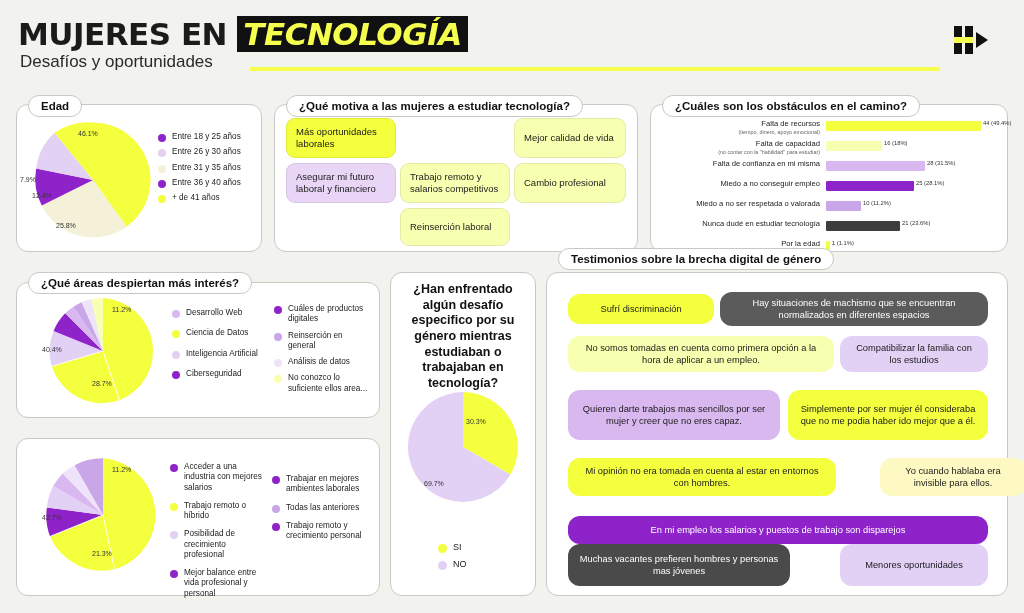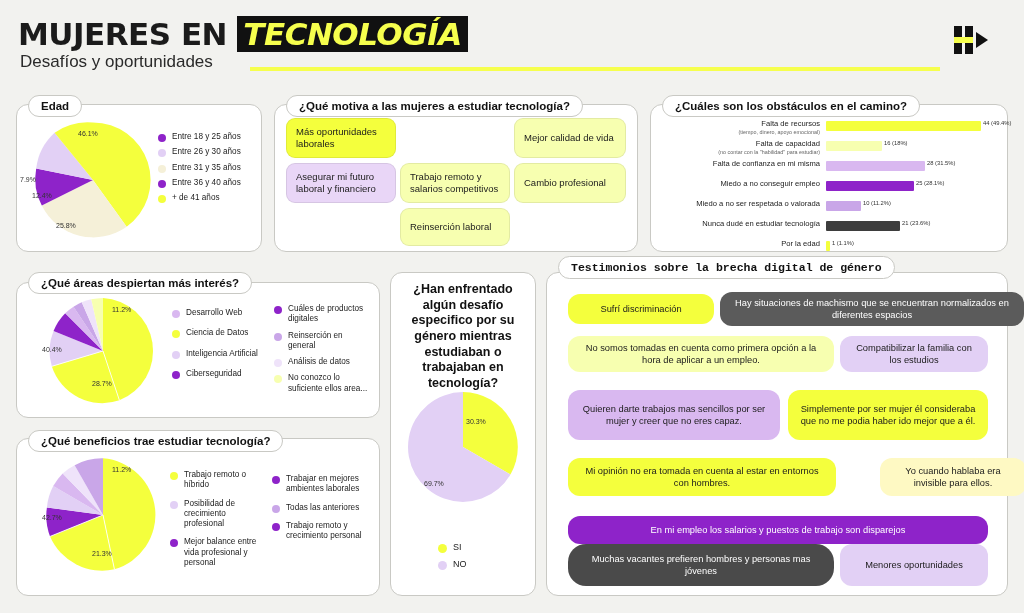--- a/index.html
+++ b/index.html
@@ -267,38 +267,41 @@
         <span class="legend-dot" style="background:#efe3fa"></span>
         <span class="legend-label">Análisis de datos</span>
       </div>
     <div class="legend-row" style="margin-top:6px">
         <span class="legend-dot" style="background:#f7ffb0"></span>
         <span class="legend-label">No conozco lo suficiente ellos area...</span>
       </div>
   </div>
 
   <div class="panel" style="left:16px; top:438px; width:364px; height:158px;"></div>
-  <div class="panel-title" style="left:28px; top:430px;">¿Qué beneficios trae estudiar tecnología?</div>
 
   <svg style="position:absolute; left:40px; top:452px;" width="126" height="126" viewBox="0 0 100 100">
     <path d="M50,50 L50,5 A45,45 0 0,1 59.1,93.1 Z" fill="#f4ff3d"></path>
     <path d="M50,50 L59.1,93.1 A45,45 0 0,1 8.0,67.0 Z" fill="#f4ff3d"></path>
     <path d="M50,50 L8.0,67.0 A45,45 0 0,1 5.5,44.0 Z" fill="#8e23c9"></path>
     <path d="M50,50 L5.5,44.0 A45,45 0 0,1 10.5,27.0 Z" fill="#e2d0f5"></path>
     <path d="M50,50 L10.5,27.0 A45,45 0 0,1 18.0,17.0 Z" fill="#d9b8f0"></path>
     <path d="M50,50 L18.0,17.0 A45,45 0 0,1 27.5,10.5 Z" fill="#efe3fa"></path>
     <path d="M50,50 L27.5,10.5 A45,45 0 0,1 50,5 Z" fill="#c9a6e8"></path>
     <line x1="50" y1="50" x2="59.1" y2="93.1" stroke="#fff" stroke-width="0.7"></line>
     <line x1="50" y1="50" x2="8.0" y2="67.0" stroke="#fff" stroke-width="0.7"></line>
   </svg>
   <div class="slice-label" style="left:112px; top:466px;">11.2%</div>
   <div class="slice-label" style="left:42px; top:514px;">42.7%</div>
   <div class="slice-label" style="left:92px; top:550px;">21.3%</div>
 
   <div class="legend" style="left:170px; top:462px; width:92px;">
+    <div class="legend-row">
+        <span class="legend-dot" style="background:#8e23c9"></span>
+        <span class="legend-label">Acceder a una industria con mejores salarios</span>
+      </div>
     <div class="legend-row" style="margin-top:8px">
         <span class="legend-dot" style="background:#f4ff3d"></span>
         <span class="legend-label">Trabajo remoto o híbrido</span>
       </div>
     <div class="legend-row" style="margin-top:8px">
         <span class="legend-dot" style="background:#e2d0f5"></span>
         <span class="legend-label">Posibilidad de crecimiento profesional</span>
       </div>
     <div class="legend-row" style="margin-top:8px">
         <span class="legend-dot" style="background:#8e23c9"></span>
@@ -335,32 +338,32 @@
         <span class="legend-dot" style="background:#f4ff3d; width:9px; height:9px;"></span>
         <span class="legend-label" style="font-size:9px">SI</span>
       </div>
     <div class="legend-row" style="margin-top:6px">
         <span class="legend-dot" style="background:#e2d0f5; width:9px; height:9px;"></span>
         <span class="legend-label" style="font-size:9px">NO</span>
       </div>
   </div>
 
   <div class="panel" style="left:546px; top:272px; width:462px; height:324px;"></div>
-  <div class="panel-title" style="left:558px; top:256px;font-family:Liberation Mono, monospace;">Testimonios sobre la brecha digital de género</div>
+  <div class="panel-title" style="left:558px; top:248px;">Testimonios sobre la brecha digital de género</div>
 
   <div class="testi" style="left:568px; top:294px; width:146px; height:30px; background:#f4ff3d;">Sufrí discriminación</div>
-  <div class="testi" style="left:720px; top:292px; width:304px; height:34px; background:#5b5b5b; color:#fff;">Hay situaciones de machismo que se encuentran normalizados en diferentes espacios</div>
+  <div class="testi" style="left:720px; top:292px; width:268px; height:34px; background:#5b5b5b; color:#fff;">Hay situaciones de machismo que se encuentran normalizados en diferentes espacios</div>
 
   <div class="testi" style="left:568px; top:336px; width:266px; height:36px; background:#f7ffb0;">No somos tomadas en cuenta como primera opción a la hora de aplicar a un empleo.</div>
   <div class="testi" style="left:840px; top:336px; width:148px; height:36px; background:#e2d0f5;">Compatibilizar la familia con los estudios</div>
 
   <div class="testi" style="left:568px; top:390px; width:212px; height:50px; background:#d9b8f0;">Quieren darte trabajos mas sencillos por ser mujer y creer que no eres capaz.</div>
   <div class="testi" style="left:788px; top:390px; width:200px; height:50px; background:#f4ff3d;">Simplemente por ser mujer él consideraba que no me podia haber ido mejor que a él.</div>
 
   <div class="testi" style="left:568px; top:458px; width:268px; height:38px; background:#f4ff3d;">Mi opinión no era tomada en cuenta al estar en entornos con hombres.</div>
   <div class="testi" style="left:880px; top:458px; width:146px; height:38px; background:#fef9c3;">Yo cuando hablaba era invisible para ellos.</div>
 
   <div class="testi" style="left:568px; top:516px; width:420px; height:28px; background:#8e23c9; color:#fff;">En mi empleo los salarios y puestos de trabajo son disparejos</div>
 
-  <div class="testi" style="left:568px; top:544px; width:266px; height:42px; background:#4a4a4a; color:#fff;border-radius:18px;">Muchas vacantes prefieren hombres y personas mas jóvenes</div>
+  <div class="testi" style="left:568px; top:544px; width:222px; height:42px; background:#4a4a4a; color:#fff;">Muchas vacantes prefieren hombres y personas mas jóvenes</div>
   <div class="testi" style="left:840px; top:544px; width:148px; height:42px; background:#e2d0f5;">Menores oportunidades</div>
 
 </div>
 
 </body></html>

